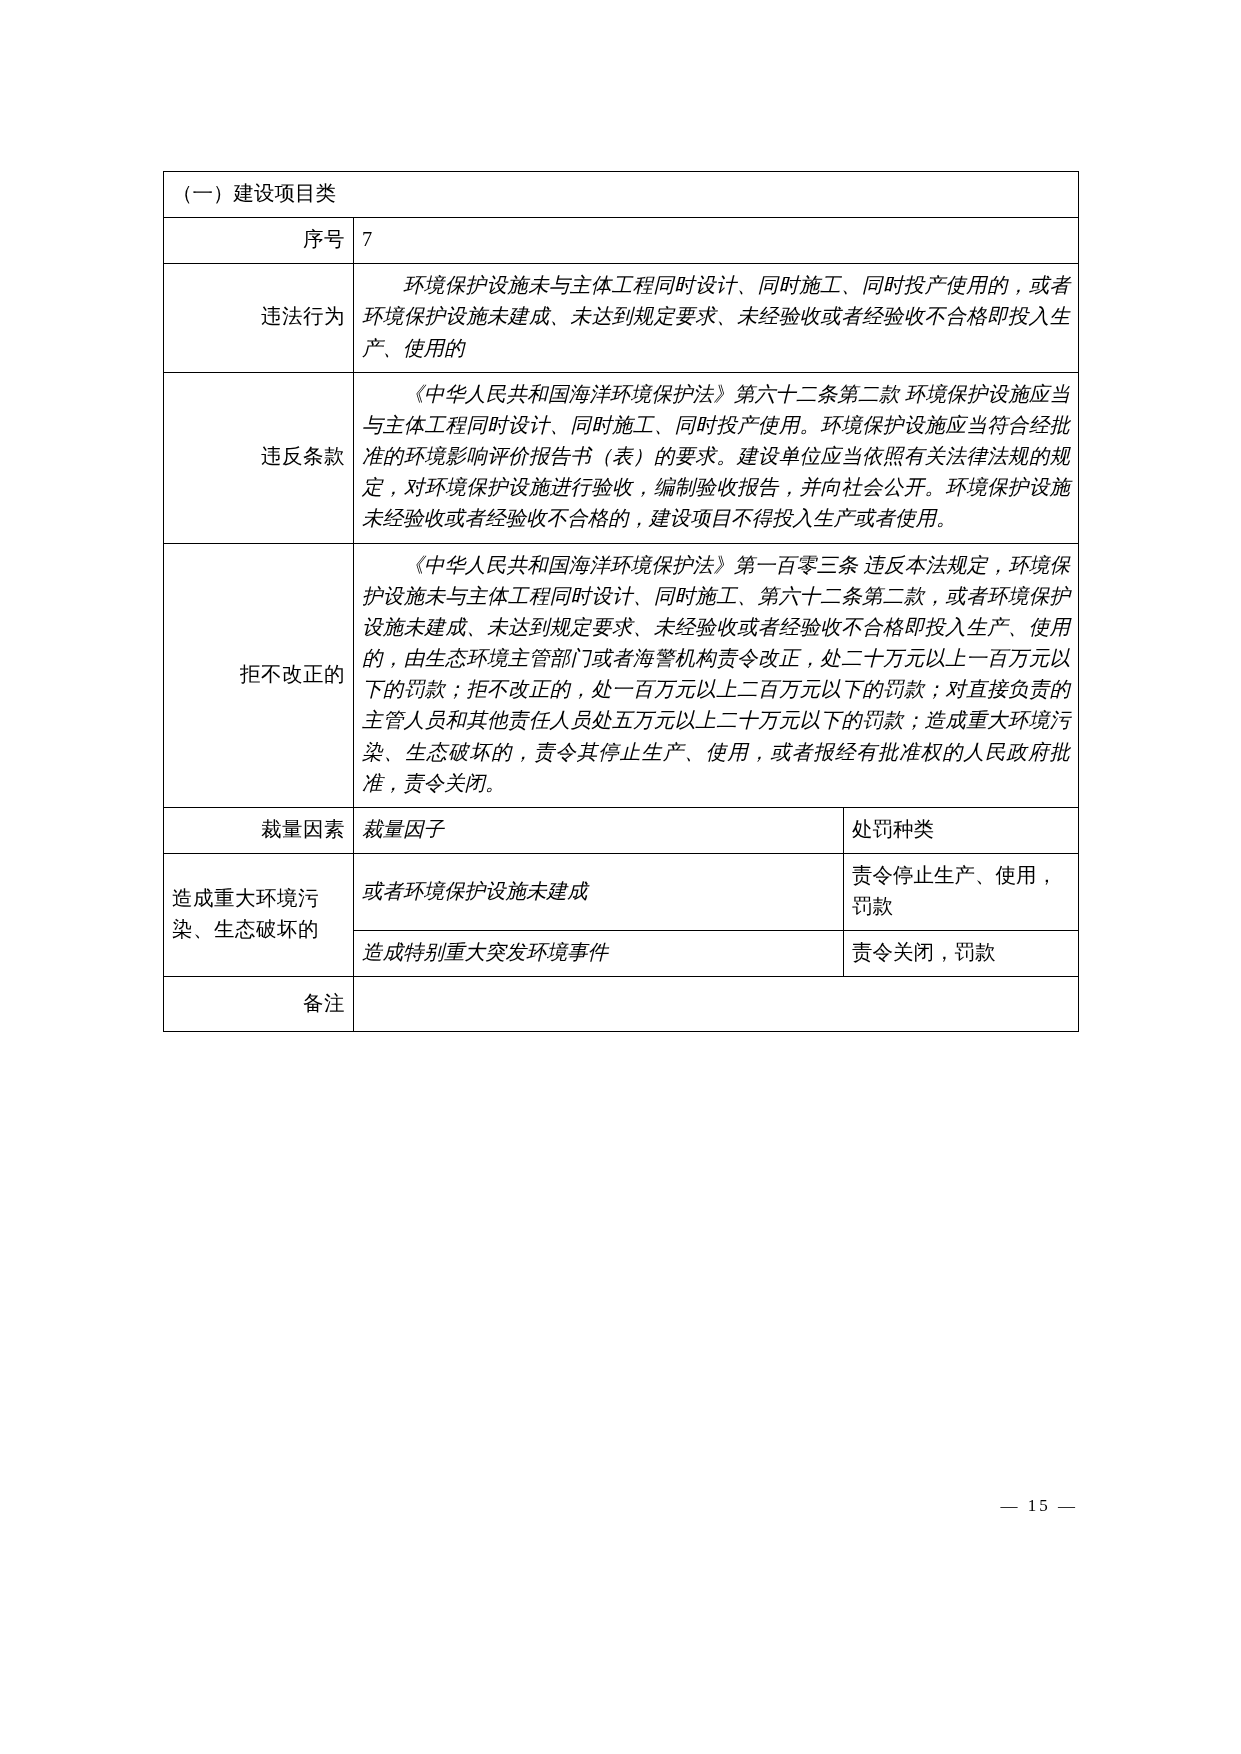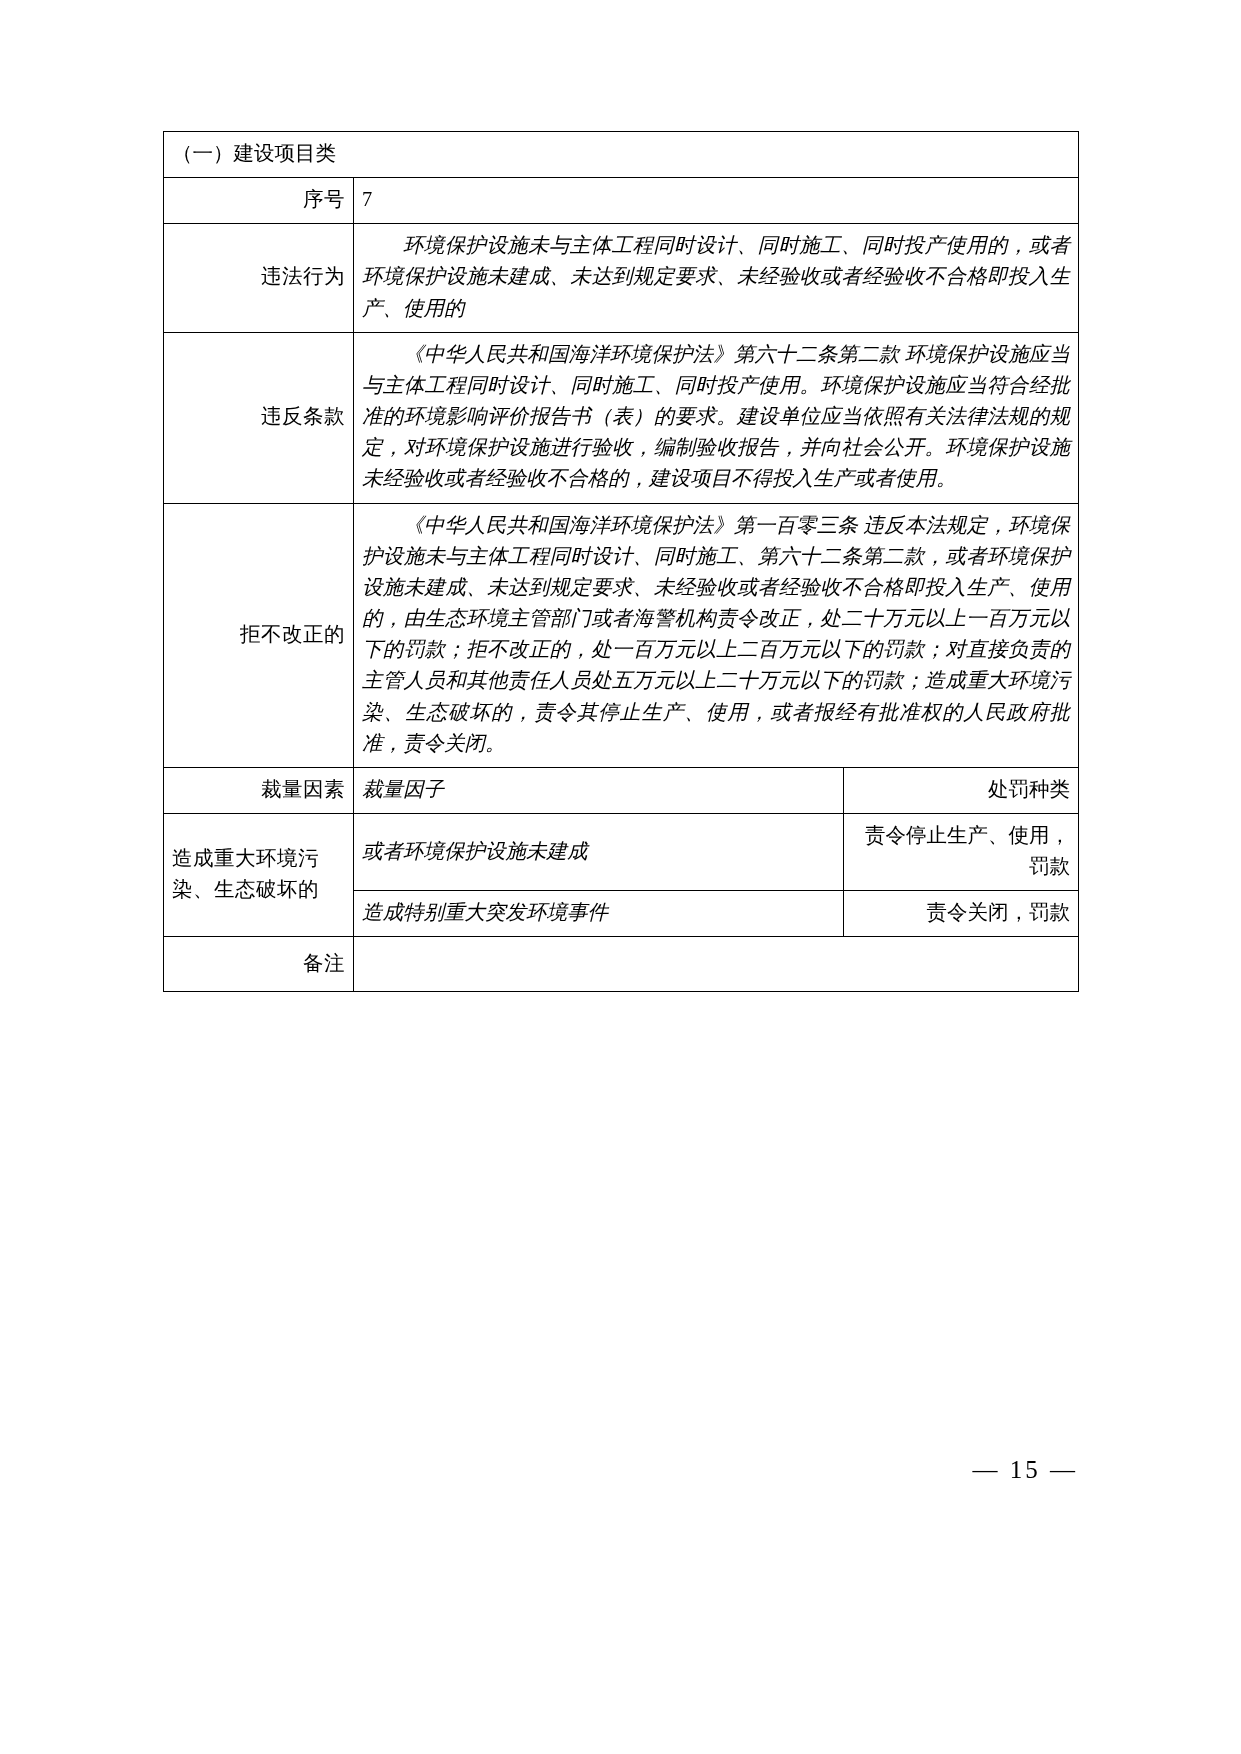--- a/index.html
+++ b/index.html
@@ -12,20 +12,21 @@
     height: 1754px;
     font-family: "Liberation Serif", "DejaVu Serif", serif;
     color: #000000;
     position: relative;
   }
   .page {
     position: relative;
     width: 1241px;
     height: 1272px;
     box-sizing: border-box;
+    margin-top: 40px;
   }
   .doc-table {
     position: absolute;
     left: 163px;
     top: 131px;
     width: 915px;
     border-collapse: collapse;
     table-layout: fixed;
   }
   .doc-table td {
@@ -59,41 +60,40 @@
   }
   .title-cell {
     text-align: left;
     padding-left: 12px;
     font-size: 21px;
   }
   .narrow-cell {
     width: 215px;
     padding-left: 12px;
     padding-right: 10px;
-    text-align: right;
   }
   .mid-cell {
     padding-left: 12px;
     font-style: italic;
   }
   .multi-label {
     text-align: left;
     padding-left: 12px;
     line-height: 1.5;
   }
   .empty-cell {
     height: 40px;
   }
   .page-number {
     position: absolute;
     left: 0;
     top: 1456px;
     width: 1078px;
     text-align: right;
-    font-size: 25px;
+    font-size: 17px;
     letter-spacing: 3px;
     font-family: "Liberation Serif", "DejaVu Serif", serif;
   }
 </style>
 </head>
 <body>
 
 <div class="page">
 
   <table class="doc-table">

